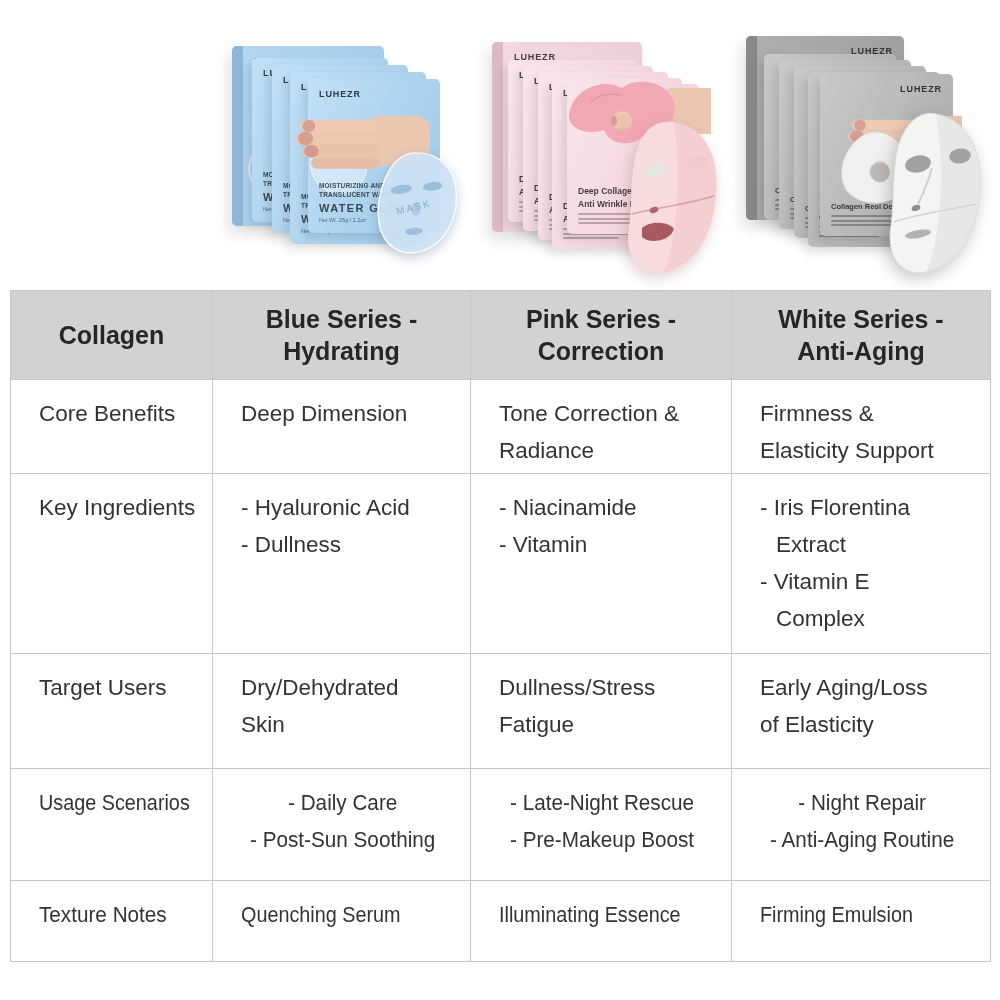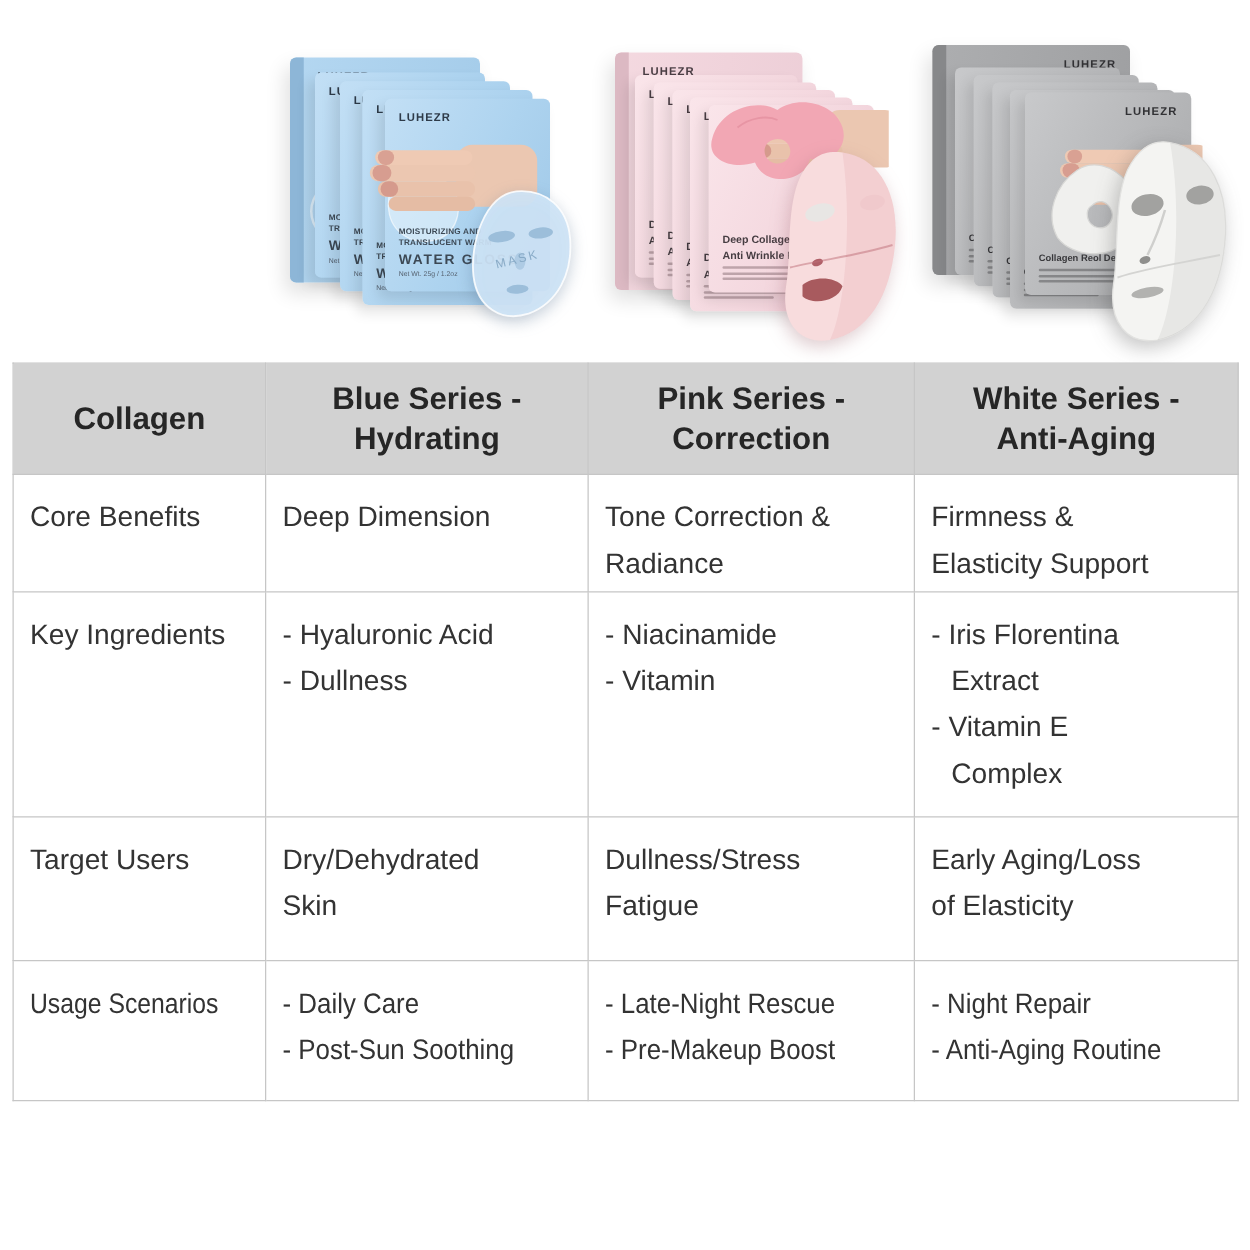--- a/index.html
+++ b/index.html
@@ -70,21 +70,21 @@
   table.cmp{
     position:absolute;left:10px;top:290px;width:980px;
     border-collapse:collapse;table-layout:fixed;
     border:1px solid #b5b5b5;
   }
   .cmp th,.cmp td{border:1px solid #c6c6c6;}
   .cmp th{
     background:#d2d2d2;height:86px;vertical-align:middle;text-align:center;
     font-size:25px;font-weight:bold;color:#262626;line-height:1.3;
   }
-  .cmp td{vertical-align:top;padding:15px 8px 0 13px;font-size:22.5px;color:#333;}
+  .cmp td{vertical-align:top;padding:15px 8px 0 28px;font-size:22.5px;color:#333;}
   .cellwrap{line-height:37px;}
   .ln{white-space:nowrap;}
   .ln.cont{padding-left:16px;}
   .cx88{transform:scaleX(.88);transform-origin:0 50%;}
   .cx92{transform:scaleX(.92);transform-origin:0 50%;}
 </style>
 </head>
 <body>
 
 <svg width="0" height="0" style="position:absolute" aria-hidden="true">
@@ -419,21 +419,21 @@
             <div class="ln">Fatigue</div>
           </div>
         </td>
         <td>
           <div class="cellwrap ">
             <div class="ln">Early Aging/Loss</div>
             <div class="ln">of Elasticity</div>
           </div>
         </td>
       </tr>
-      <tr style="height: 112px;">
+      <tr style="height: 112px; text-align: center;">
         <td>
           <div class="cellwrap cx88">
             <div class="ln">Usage Scenarios</div>
           </div>
         </td>
         <td>
           <div class="cellwrap cx92">
             <div class="ln">- Daily Care</div>
             <div class="ln">- Post-Sun Soothing</div>
           </div>
@@ -444,14 +444,36 @@
             <div class="ln">- Pre-Makeup Boost</div>
           </div>
         </td>
         <td>
           <div class="cellwrap cx92">
             <div class="ln">- Night Repair</div>
             <div class="ln">- Anti-Aging Routine</div>
           </div>
         </td>
       </tr>
+      <tr style="height: 81px;">
+        <td>
+          <div class="cellwrap cx92">
+            <div class="ln">Texture Notes</div>
+          </div>
+        </td>
+        <td>
+          <div class="cellwrap cx88">
+            <div class="ln">Quenching Serum</div>
+          </div>
+        </td>
+        <td>
+          <div class="cellwrap cx88">
+            <div class="ln">Illuminating Essence</div>
+          </div>
+        </td>
+        <td>
+          <div class="cellwrap cx88">
+            <div class="ln">Firming Emulsion</div>
+          </div>
+        </td>
+      </tr>
     </tbody>
 </table>
 
 </body></html>

